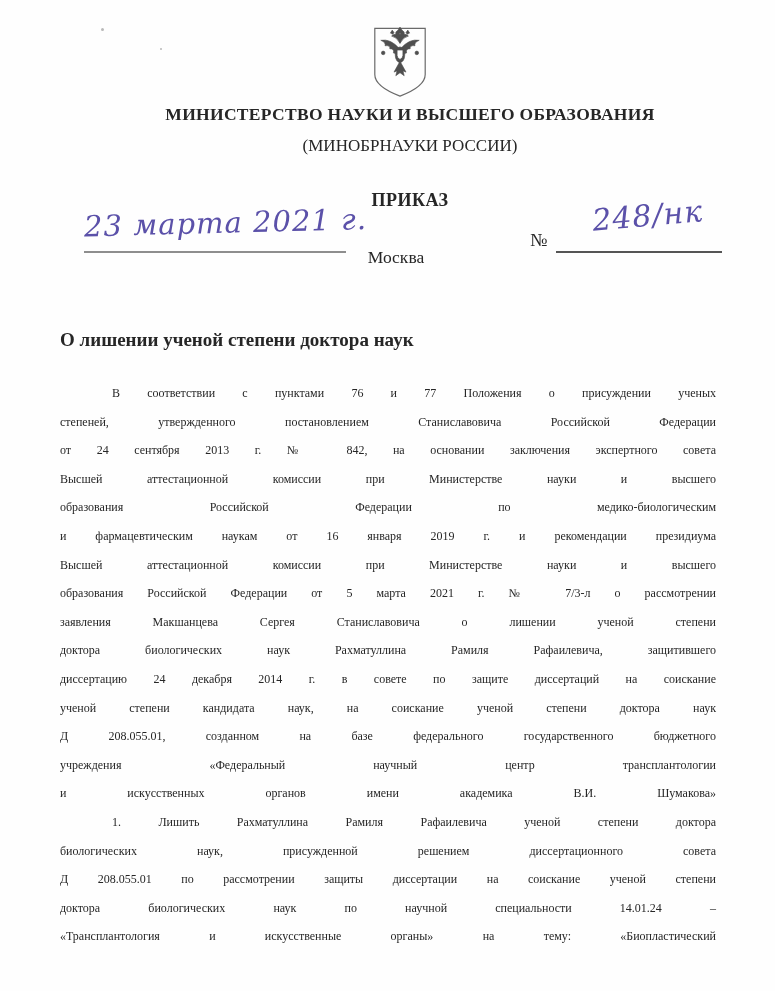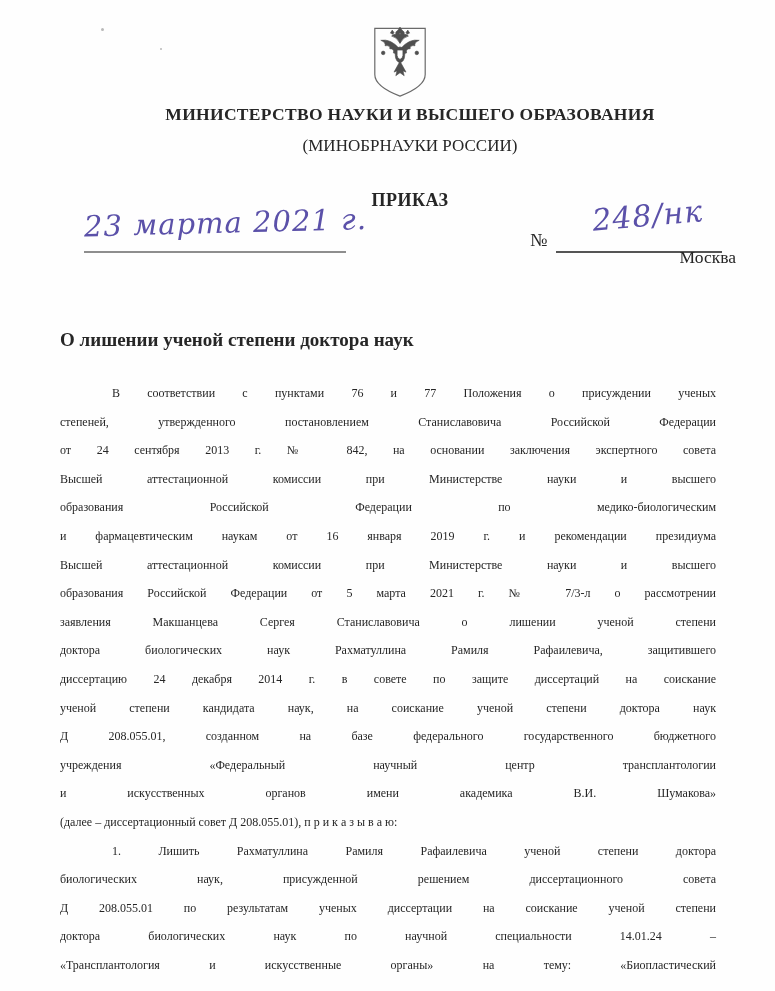--- a/index.html
+++ b/index.html
@@ -90,24 +90,24 @@
     position: absolute;
     left: 592px;
     top: 198px;
     font-size: 30px;
     transform: rotate(-5deg);
     letter-spacing: 1px;
   }
 
   .city {
     position: absolute;
-    left: 116px;
+    left: 86px;
     top: 247px;
     width: 620px;
-    text-align: right;
+    text-align: center;
     font-size: 17.5px;
   }
 
   .doc-title {
     position: absolute;
     left: 60px;
     top: 329px;
     width: 656px;
     text-align: left;
     font-weight: bold;
@@ -201,21 +201,20 @@
       <div class="line stretch">и фармацевтическим наукам от 16 января 2019 г. и рекомендации президиума</div>
       <div class="line stretch">Высшей аттестационной комиссии при Министерстве науки и высшего</div>
       <div class="line stretch">образования Российской Федерации от 5 марта 2021 г. № 7/3-л о рассмотрении</div>
       <div class="line stretch">заявления Макшанцева Сергея Станиславовича о лишении ученой степени</div>
       <div class="line stretch">доктора биологических наук Рахматуллина Рамиля Рафаилевича, защитившего</div>
       <div class="line stretch">диссертацию 24 декабря 2014 г. в совете по защите диссертаций на соискание</div>
       <div class="line stretch">ученой степени кандидата наук, на соискание ученой степени доктора наук</div>
       <div class="line stretch">Д 208.055.01, созданном на базе федерального государственного бюджетного</div>
       <div class="line stretch">учреждения «Федеральный научный центр трансплантологии</div>
       <div class="line stretch">и искусственных органов имени академика В.И. Шумакова»</div>
-      <div class="line">(далее – диссертационный совет Д 208.055.01), п р и к а з ы в а ю:</div>
       <div class="line indent stretch">1. Лишить Рахматуллина Рамиля Рафаилевича ученой степени доктора</div>
       <div class="line stretch">биологических наук, присужденной решением диссертационного совета</div>
-      <div class="line stretch">Д 208.055.01 по результатам ученых диссертации на соискание ученой степени</div>
+      <div class="line stretch">Д 208.055.01 по рассмотрении защиты диссертации на соискание ученой степени</div>
       <div class="line stretch">доктора биологических наук по научной специальности 14.01.24 –</div>
       <div class="line stretch">«Трансплантология и искусственные органы» на тему: «Биопластический</div>
     </div>
 
 </div>
 
 </body></html>

